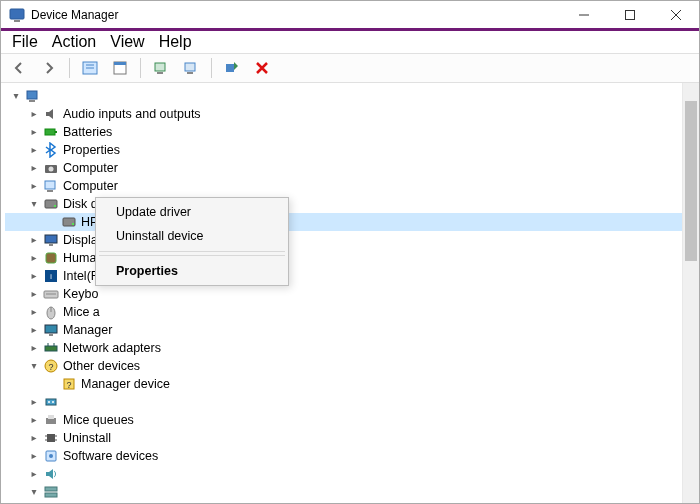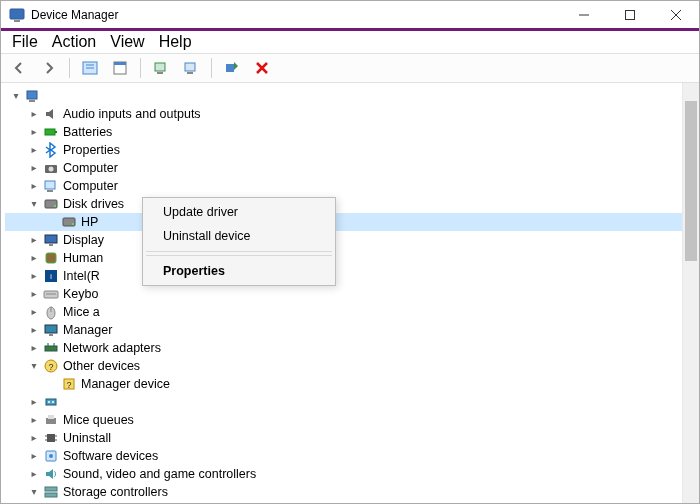--- a/index.html
+++ b/index.html
@@ -21,21 +21,21 @@
   .tree { flex: 1; padding: 4px 0 0 4px; font-size: 12.5px; overflow: hidden; position: relative; }
   .scrollbar { width: 17px; background: #f0f0f0; border-left: 1px solid #e8e8e8; position: relative; }
   .scrollbar .thumb { position: absolute; top: 18px; left: 2px; right: 2px; height: 160px; background: #c2c2c2; border-radius: 0; }
   .node { display: flex; align-items: center; height: 18px; line-height: 18px; white-space: nowrap; }
   .indent0 { padding-left: 4px; }
   .indent1 { padding-left: 22px; }
   .indent2 { padding-left: 40px; }
   .expander { width: 14px; height: 14px; display: inline-flex; align-items: center; justify-content: center; color: #666; font-size: 10px; cursor: default; }
   .icon { width: 16px; height: 16px; margin: 0 4px 0 2px; display: inline-flex; align-items: center; justify-content: center; }
   .selected { background: #cde8ff; }
-  .context-menu { position: absolute; left: 94px; top: 114px; width: 194px; background: #f5f5f5; border: 1px solid #bdbdbd; box-shadow: 2px 2px 8px rgba(0,0,0,0.15); padding: 2px; font-size: 12.5px; z-index: 10; margin-left: 47px; }
+  .context-menu { position: absolute; left: 94px; top: 114px; width: 194px; background: #f5f5f5; border: 1px solid #bdbdbd; box-shadow: 2px 2px 8px rgba(0,0,0,0.15); padding: 2px; font-size: 12.5px; z-index: 10; }
   .cm-item { height: 24px; display: flex; align-items: center; padding: 0 18px; cursor: default; }
   .cm-item.bold { font-weight: 600; }
   .cm-sep { height: 1px; background: #d8d8d8; margin: 3px 1px; }
   .truncated { color: #000; }
 </style>
 </head>
 <body>
 
 <div class="window">
 
@@ -341,31 +341,29 @@
           <span class="">Software devices</span>
         </div>
         <div class="node indent1">
           <span class="expander">▸</span>
           <span class="icon">
             <svg width="16" height="16" viewBox="0 0 16 16">
               <path d="M3 6h3l4-3v10l-4-3H3z" fill="#49a"></path>
               <path d="M11 5c2 1 2 5 0 6" fill="none" stroke="#49a"></path>
             </svg>
           </span>
-          <span class="">Sound, video and game controllers</span>
         </div>
         <div class="node indent1">
           <span class="expander">▾</span>
           <span class="icon">
             <svg width="16" height="16" viewBox="0 0 16 16">
               <rect x="2" y="3" width="12" height="4" fill="#7aa" stroke="#477"></rect>
               <rect x="2" y="9" width="12" height="4" fill="#7aa" stroke="#477"></rect>
             </svg>
           </span>
-          <span class="">Storage controllers</span>
         </div>
         <div class="node indent2">
           <span class="icon">
             <svg width="16" height="16" viewBox="0 0 16 16">
               <rect x="2" y="4" width="12" height="8" fill="#9c7" stroke="#573"></rect>
               <circle cx="8" cy="8" r="2" fill="#573"></circle>
             </svg>
           </span>
           <span>BayHubTech Integrated MMC/SD controller</span>
         </div>

